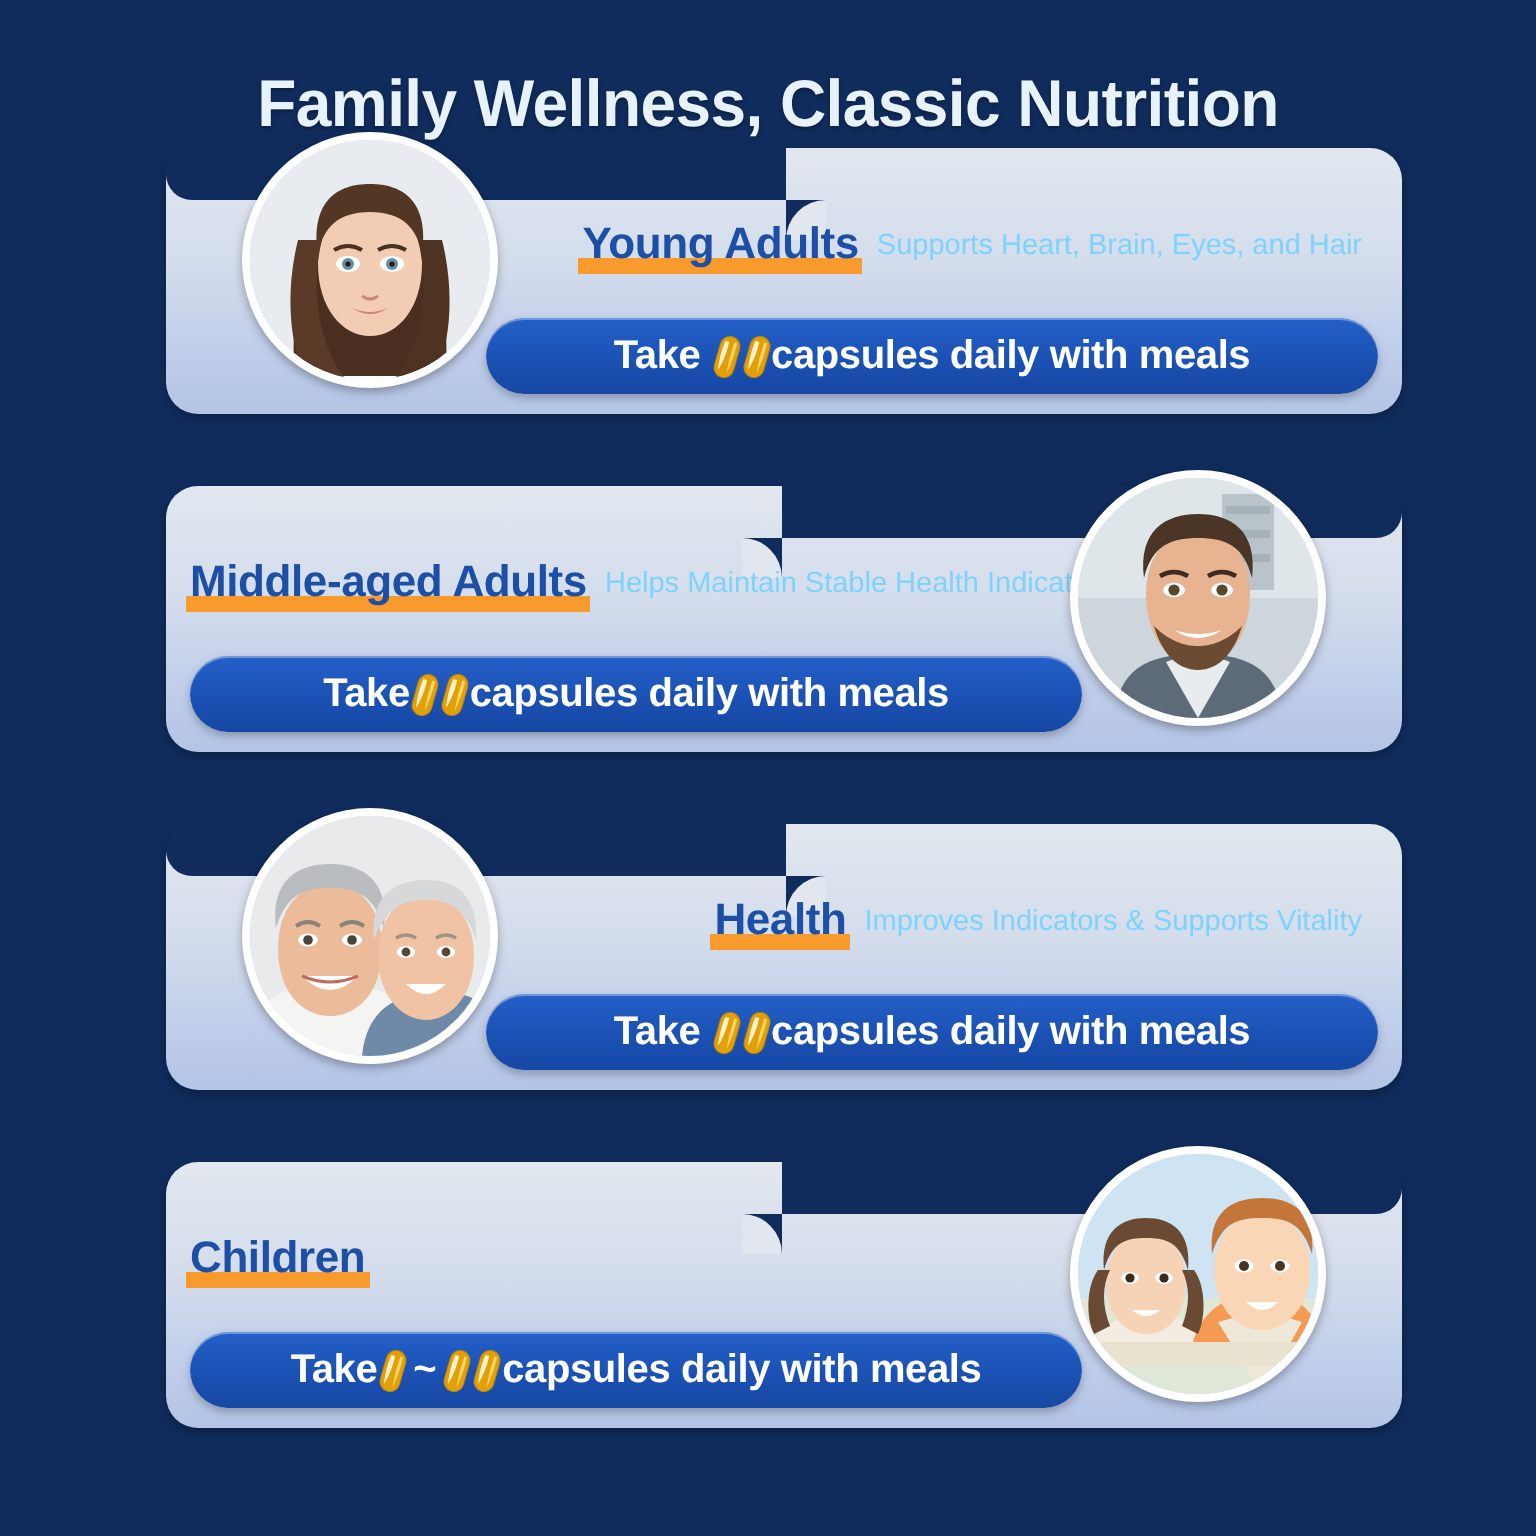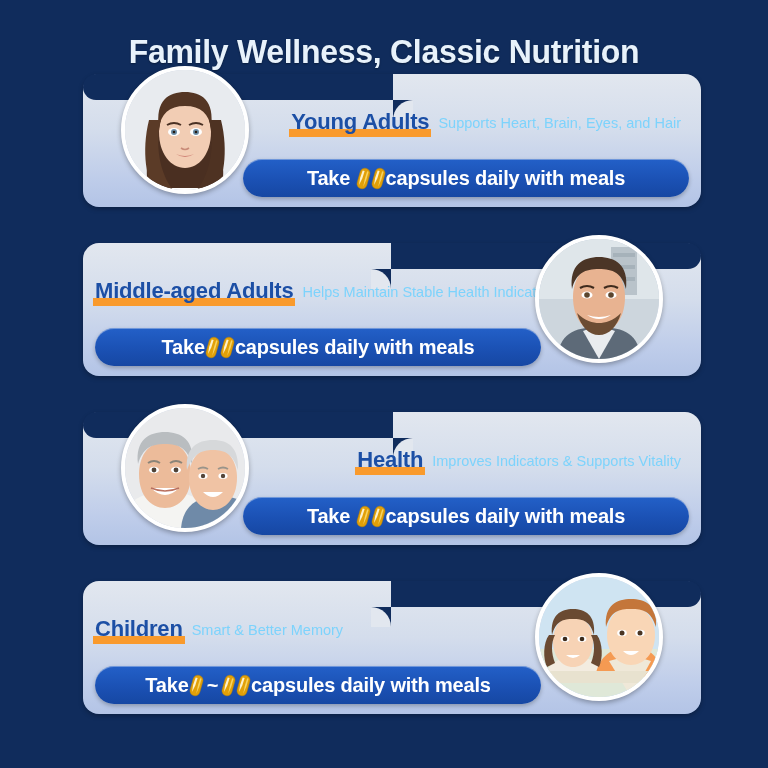--- a/index.html
+++ b/index.html
@@ -435,21 +435,20 @@
         <rect x="10" y="94" width="110" height="12" rx="2" fill="#e8e2cf"></rect>
       </svg>
     </div>
 
     <div class="content">
       <div class="headrow">
         <span class="group-title">
           <span class="hl"></span>
           <span>Children</span>
         </span>
-        <span class="group-sub">Smart &amp; Better Memory</span>
       </div>
     </div>
 
     <div class="dose">
       <span class="dose-inner">
         <span class="nb">Take</span>
         <span class="cap">
           <svg viewBox="0 0 30 50">
               <g transform="rotate(16 15 25)">
             <rect x="5" y="4" width="20" height="42" rx="10" fill="#e2a008"></rect>

